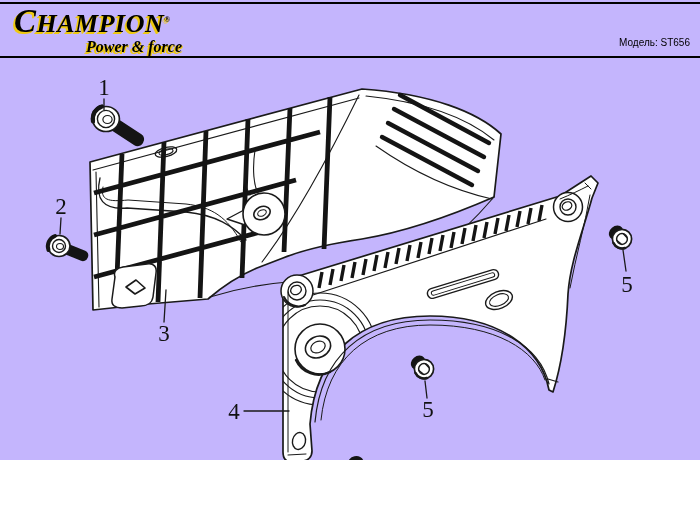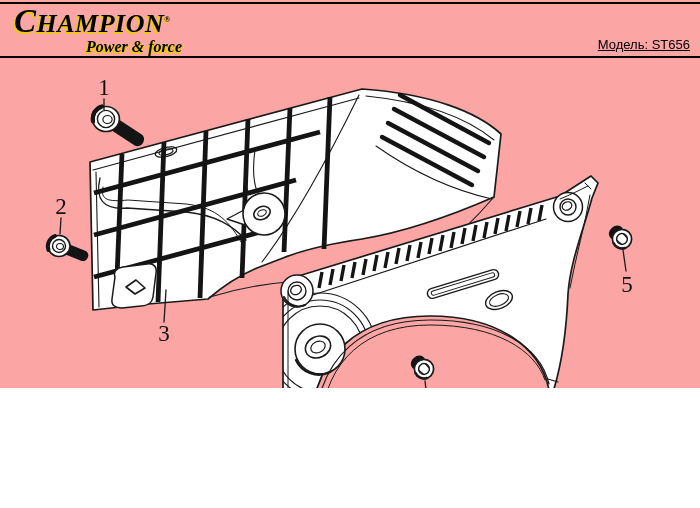--- a/index.html
+++ b/index.html
@@ -1,32 +1,32 @@
 <!DOCTYPE html>
 <html><head>
 <meta charset="utf-8">
 <style>
   :root{ --ink:#1a1a1a; --dark:#141414; --gold:#eec911; }
   html,body{margin:0;padding:0;background:#fff;}
-  .page{position:relative;width:700px;height:388px;background:#fca5a5;overflow:hidden;
+  .page{position:relative;width:700px;height:460px;background:#c4b5fd;overflow:hidden;
         font-family:"Liberation Sans",sans-serif;color:#111;}
   .top-rule{position:absolute;top:2px;left:0;width:700px;height:2px;background:#000;}
   .header-rule{position:absolute;top:56px;left:0;width:700px;height:2px;background:#000;}
   .logo{position:absolute;left:14px;top:5px;width:172px;line-height:1;}
   .brand{font-family:"Liberation Serif",serif;font-weight:bold;font-style:italic;
          font-size:26px;letter-spacing:.5px;color:#000;
          text-shadow:-2px 2px 0 var(--gold), -1px 1px 0 var(--gold);}
   .brand::first-letter{font-size:33px;}
   .reg{font-size:8px;vertical-align:super;}
   .tagline{font-family:"Liberation Serif",serif;font-weight:bold;font-style:italic;
            font-size:16px;color:#000;text-align:right;padding-right:4px;margin-top:1px;
            text-shadow:-2px 2px 0 var(--gold), 1px 1px 0 var(--gold);}
   .title{position:absolute;top:37px;left:200px;width:346px;text-align:center;
          font-size:15px;color:#000;}
-  .model{position:absolute;top:37px;right:10px;font-size:13px;color:#000;text-decoration:underline;}
+  .model{position:absolute;top:37px;right:10px;font-size:10px;color:#000;}
   svg.drawing{position:absolute;left:0;top:0;}
   .callout-num{font-family:"Liberation Serif",serif;font-size:23px;fill:#111;}
 </style>
 </head>
 <body>
 
 <div class="page">
 
   <div class="top-rule"></div>
 

